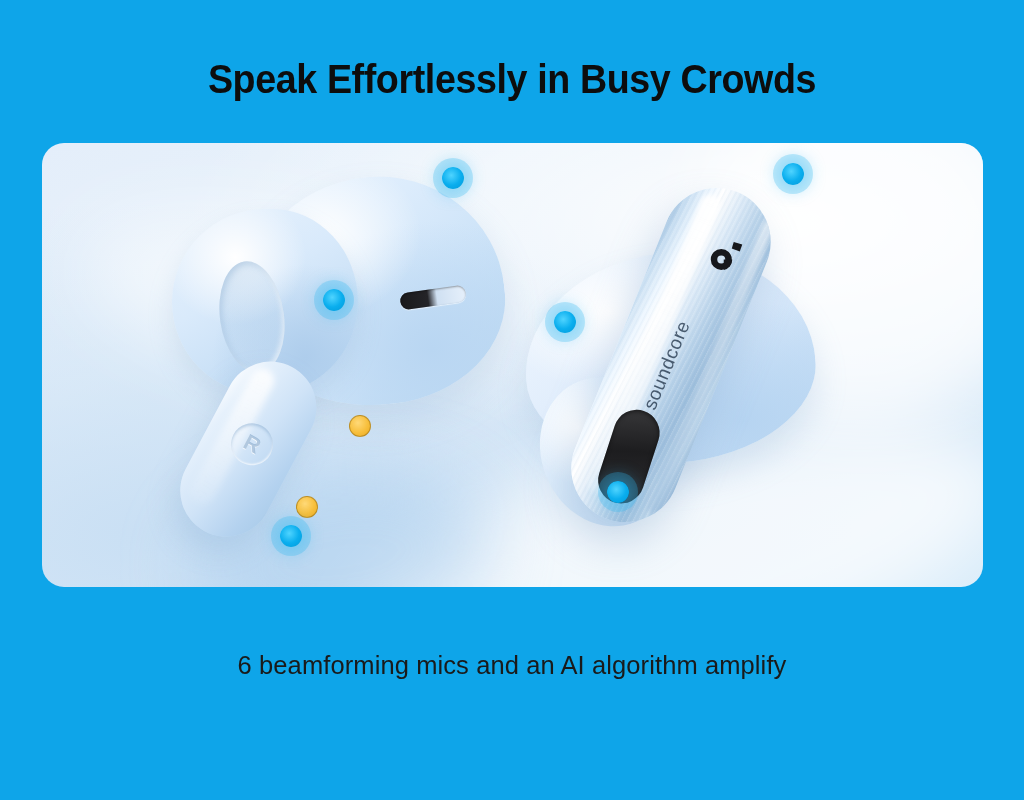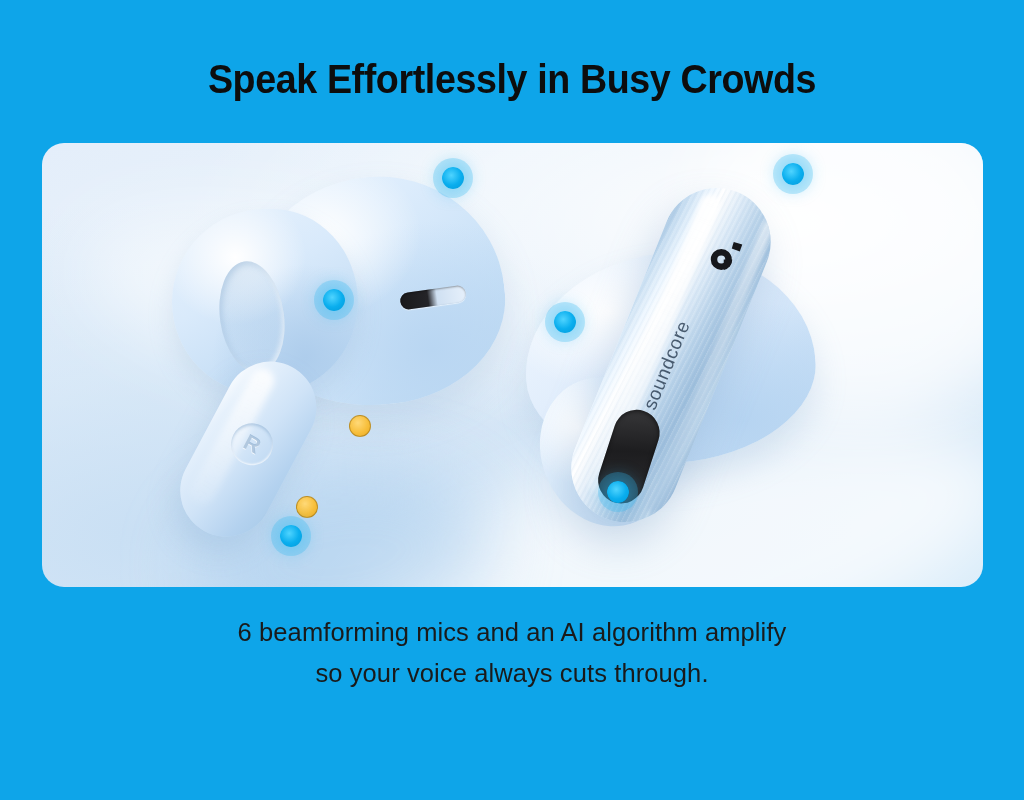--- a/index.html
+++ b/index.html
@@ -353,21 +353,21 @@
     top: 612px;
     left: 0;
     width: 1024px;
     text-align: center;
     font-size: 25.5px;
     font-weight: 400;
     line-height: 41px;
     color: #1a1a1a;
     letter-spacing: 0.1px;
   }
-  .caption .line { display: block; white-space: nowrap; }
+  .caption .line { display: block; white-space: nowrap; margin-top: 33px; }
 </style>
 </head>
 <body>
 
 <div class="page">
 
   <h1 class="headline">Speak Effortlessly in Busy Crowds</h1>
 
   <div class="hero-panel">
 
@@ -425,16 +425,15 @@
 
       <div class="dot dot-cyan" style="left:285px; top:2px;"></div>
       <div class="dot dot-cyan" style="left:57px; top:150px;"></div>
       <div class="dot dot-cyan" style="left:110px; top:320px;"></div>
     </div>
 
   </div>
 
   <div class="caption">
     <span class="line">6 beamforming mics and an AI algorithm amplify</span>
-    <span class="line">so your voice always cuts through.</span>
   </div>
 
 </div>
 
 </body></html>

